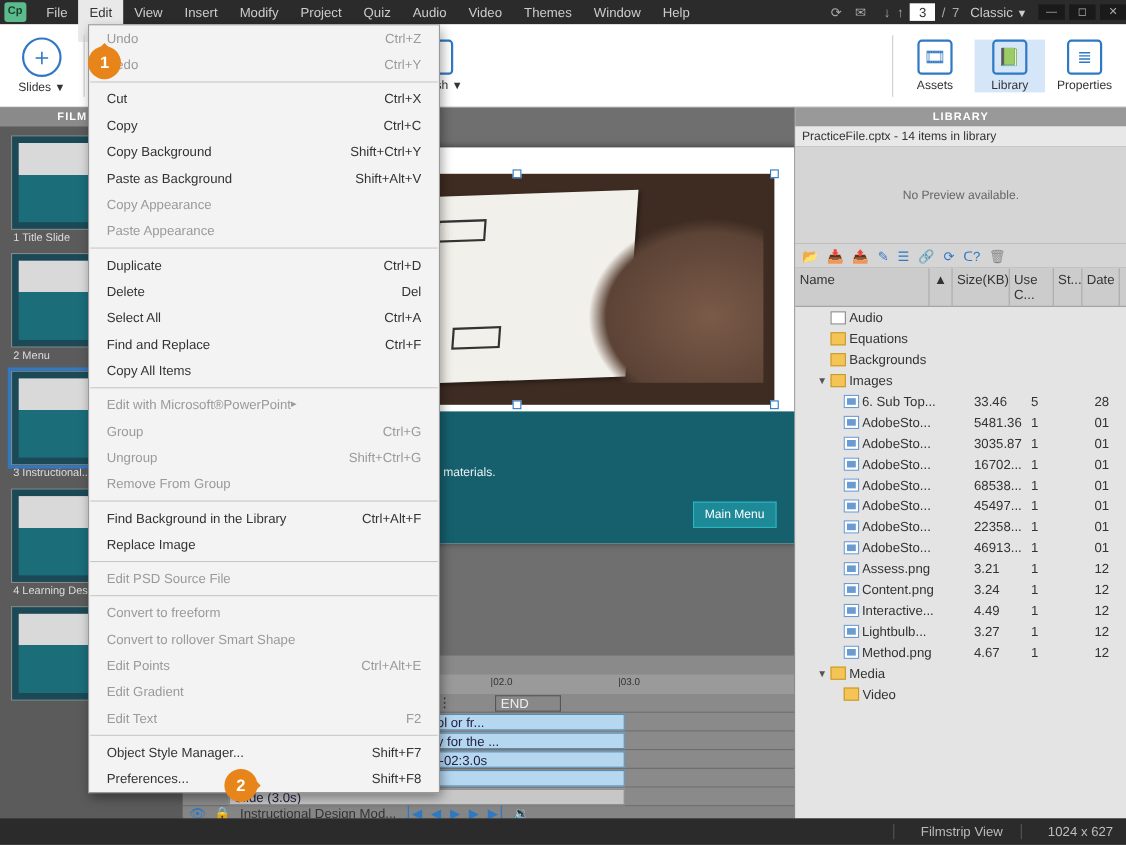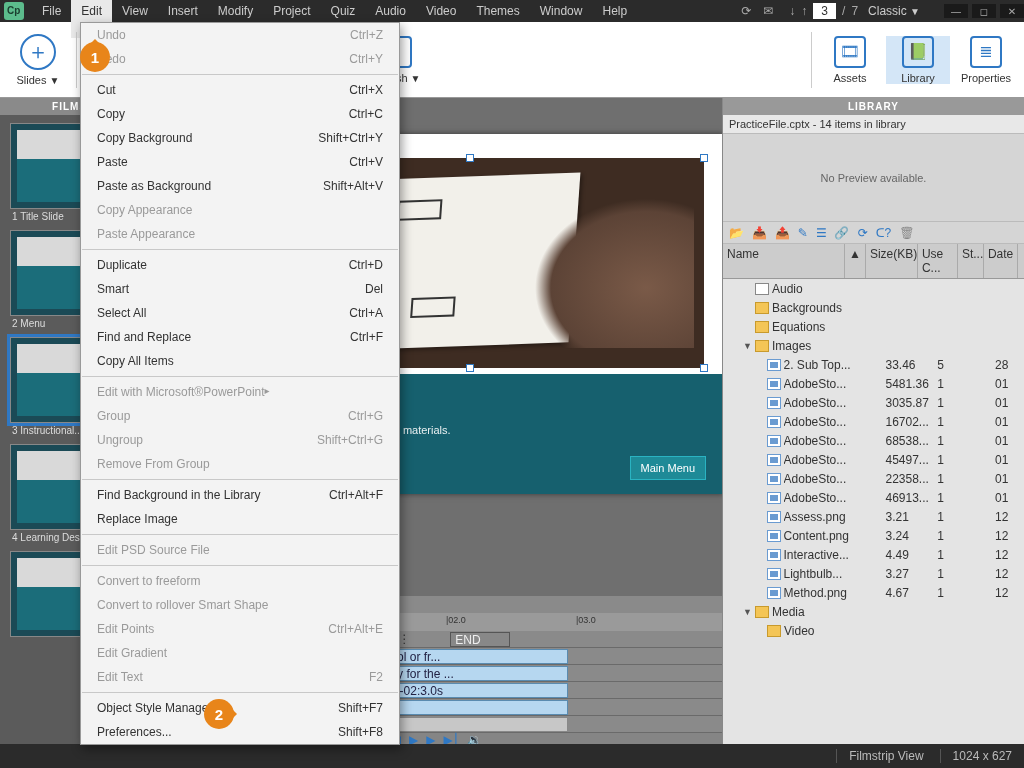--- a/index.html
+++ b/index.html
@@ -6,21 +6,21 @@
 body{background:#5b5b5b;width:1024px;height:768px;overflow:hidden;position:relative;user-select:none}
 .menubar{height:22px;background:#2b2b2b;color:#ccc;display:flex;align-items:center;padding-left:2px}
 .cp-logo{width:20px;height:18px;background:#5cbb8c;border-radius:3px;margin:0 8px 0 2px;position:relative}
 .cp-logo::after{content:"Cp";color:#1a3d2e;font-weight:bold;font-size:10px;position:absolute;top:3px;left:3px}
 .menubar .mi{padding:20px 10px;cursor:default;color:#ccc}
 .menubar .mi.active{background:#e9e9e9;color:#333}
 .menubar .spacer{flex:1}
 .menubar .wbtn{width:24px;height:14px;background:#1a1a1a;margin-left:4px;display:flex;align-items:center;justify-content:center;color:#aaa;font-size:10px}
 .pager{display:flex;align-items:center;gap:6px;margin:0 10px;color:#aaa}
 .pager .box{background:#fff;color:#333;padding:1px 8px}
-.classic{color:#ccc;margin-right:20px}
+.classic{color:#ccc;margin-right:6px}
 
 .ribbon{height:76px;background:#fff;border-bottom:1px solid #999;display:flex;align-items:center;padding:0 6px;gap:4px}
 .rbtn{display:flex;flex-direction:column;align-items:center;justify-content:center;width:64px;gap:4px;color:#333}
 .rbtn .ico{width:32px;height:32px;border:2px solid #2f78c4;border-radius:4px;display:flex;align-items:center;justify-content:center;color:#2f78c4;font-size:16px}
 .rbtn .lbl{font-size:11px}
 .rbtn.plus .ico{border-radius:50%;width:36px;height:36px;font-size:22px}
 .rsep{width:1px;height:56px;background:#ccc;margin:0 2px}
 
 .workzone{position:absolute;top:98px;left:0;right:0;bottom:24px;display:flex}
 .filmstrip{width:166px;background:#5b5b5b;overflow:hidden}
@@ -79,21 +79,21 @@
 .dropmenu{position:absolute;left:80px;top:22px;width:320px;background:#f3f3f3;border:1px solid #999;box-shadow:2px 4px 10px rgba(0,0,0,.4);z-index:50}
 .dm-row{display:flex;justify-content:space-between;padding:5px 16px;color:#333;font-size:12px}
 .dm-row.dis{color:#9a9a9a}
 .dm-sep{height:1px;background:#c8c8c8;margin:3px 1px}
 
 .callout{position:absolute;width:30px;height:30px;background:#e8851a;border-radius:50%;color:#fff;font-weight:bold;display:flex;align-items:center;justify-content:center;font-size:15px;z-index:60}
 .callout::before{content:"";position:absolute;top:-9px;left:9px;border:6px solid transparent;border-bottom-color:#e8851a}
 .c2::before{left:auto;right:-9px;top:9px;border:6px solid transparent;border-left-color:#e8851a}
 
 .status{position:absolute;left:0;right:0;bottom:0;height:24px;background:#2b2b2b;color:#bbb;display:flex;align-items:center;justify-content:flex-end;gap:16px;padding:0 12px;font-size:11px}
-.status span{border-left:1px solid #555;padding-left:12px}
+.status span{border-left:1px solid #555;padding-left:24px}
 .arrow{font-size:10px}
 </style>
 </head>
 <body>
 
 <div class="menubar">
   <div class="cp-logo"></div>
   <div id="menuitems" style="display: flex;">
       <div class="mi">File</div>
       <div class="mi active">Edit</div>
@@ -219,21 +219,21 @@
         <div class="mainbtn">Main Menu</div>
       </div>
     </div>
 
     <div class="timeline">
       <div class="tl-head">TIMELINE</div>
       <div class="tl-ruler">
         <span class="tick" style="left:42px">|00.0</span>
         <span class="tick" style="left:160px">|01.0</span>
         <span class="tick" style="left:280px">|02.0</span>
-        <span class="tick" style="left:410px">|03.0</span>
+        <span class="tick" style="left:396px">|03.0</span>
       </div>
       <div class="tl-row">
           <div class="tl-clip act" style="width:120px;margin-left:100px">Active: 1.5s</div>
           <span style="margin-left:4px">‖ ⋮</span>
           <div class="tl-clip end" style="width:60px;margin-left:40px">END</div>
         </div>
       <div id="tlrows">
           <div class="tl-row">
             <div class="tl-clip" style="width:360px">n instructional design model is a tool or fr...</div>
           </div>
@@ -291,35 +291,35 @@
     </div>
     <div class="lib-tree" id="libtree">
         <div class="lt-row ind1">
           <span class="tw"></span>
           <span class="fico aud"></span>
           <span class="nm">Audio</span>
         </div>
         <div class="lt-row ind1">
           <span class="tw"></span>
           <span class="fico folder"></span>
-          <span class="nm">Backgrounds</span>
+          <span class="nm">Equations</span>
         </div>
         <div class="lt-row ind1">
           <span class="tw"></span>
           <span class="fico folder"></span>
-          <span class="nm">Equations</span>
+          <span class="nm">Backgrounds</span>
         </div>
         <div class="lt-row ind1">
           <span class="tw">▼</span>
           <span class="fico folder"></span>
           <span class="nm">Images</span>
         </div>
         <div class="lt-row ind2">
           <span class="fico img"></span>
-          <span class="nm">2. Sub Top...</span>
+          <span class="nm">6. Sub Top...</span>
           <span class="sz">33.46</span>
           <span class="uc">5</span>
           <span class="st"></span>
           <span class="dt">28</span>
         </div>
         <div class="lt-row ind2">
           <span class="fico img"></span>
           <span class="nm">AdobeSto...</span>
           <span class="sz">5481.36</span>
           <span class="uc">1</span>
@@ -443,42 +443,38 @@
     </div>
     <div class="dm-row">
       <span>Copy</span>
       <span>Ctrl+C</span>
     </div>
     <div class="dm-row">
       <span>Copy Background</span>
       <span>Shift+Ctrl+Y</span>
     </div>
     <div class="dm-row">
-      <span>Paste</span>
-      <span>Ctrl+V</span>
-    </div>
-    <div class="dm-row">
       <span>Paste as Background</span>
       <span>Shift+Alt+V</span>
     </div>
     <div class="dm-row dis">
       <span>Copy Appearance</span>
       <span></span>
     </div>
     <div class="dm-row dis">
       <span>Paste Appearance</span>
       <span></span>
     </div>
     <div class="dm-sep"></div>
     <div class="dm-row">
       <span>Duplicate</span>
       <span>Ctrl+D</span>
     </div>
     <div class="dm-row">
-      <span>Smart</span>
+      <span>Delete</span>
       <span>Del</span>
     </div>
     <div class="dm-row">
       <span>Select All</span>
       <span>Ctrl+A</span>
     </div>
     <div class="dm-row">
       <span>Find and Replace</span>
       <span>Ctrl+F</span>
     </div>

